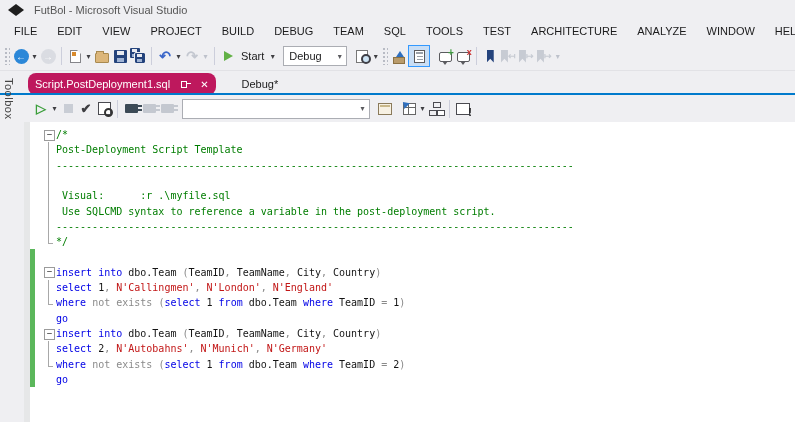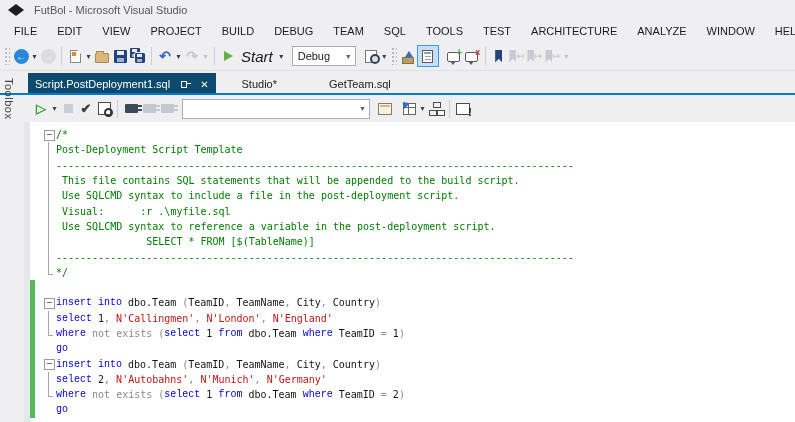--- a/index.html
+++ b/index.html
@@ -42,21 +42,21 @@
   .floppy.small { width:10px; height:10px; }
   .floppy.small::before { width:5px; height:3px; left:2px;}
   .floppy.small::after { width:5px; height:3px; left:2px;}
   .stack { position:relative; width:16px; height:16px;}
   .stack .floppy.small:first-child { position:absolute; left:0; top:0;}
   .stack .floppy.small:last-child { position:absolute; left:5px; top:5px; outline:1px solid #EFEFF2;}
   .glyph { font-size:14px; line-height:1; }
   .undo { color:#3A66C9; font-weight:bold;}
   .redo { color:#C3C7D0; font-weight:bold;}
   .play { width:0; height:0; border-top:5px solid transparent; border-bottom:5px solid transparent; border-left:9px solid #62B146; }
-  .start-label { font-size:15px; color:#1B1B1C; margin:0 4px 0 4px;font-style:italic;}
+  .start-label { font-size:11px; color:#1B1B1C; margin:0 4px 0 4px;}
   .combo { height:20px; background:#fff; border:1px solid #ABADB3; display:flex; align-items:center; font-size:11px; color:#1B1B1C; }
   .combo .val { flex:1; padding:0 5px; }
   .combo .dd { width:13px; text-align:center; font-size:8px; color:#5A5A5E; }
   .findicon { width:12px; height:13px; background:#fff; border:1px solid #777; position:relative;}
   .findicon::after { content:""; position:absolute; right:-4px; bottom:-2px; width:6px; height:6px; border:2px solid #3F3F46; border-radius:50%; background:#CDE3F3;}
   .syncbase { width:12px; height:7px; background:#B99B6B; border:1px solid #8C7142; margin-top:8px; position:relative;}
   .syncbase::after{ content:""; position:absolute; left:2px; top:-7px; width:0; height:0; border-left:4px solid transparent; border-right:4px solid transparent; border-bottom:6px solid #2F6FBE;}
   .sel-box { border:1px solid #3399FF; background:#C9DEF5; width:22px; height:22px; display:flex; align-items:center; justify-content:center;}
   .clipwin { width:11px; height:13px; border:1px solid #5A5A5E; background:#fff; position:relative;}
   .clipwin::before { content:""; position:absolute; top:1px; left:1px; right:1px; height:2px; background:#9AA0A8;}
@@ -66,21 +66,21 @@
   .bubble .plus { position:absolute; right:-3px; top:-5px; color:#3F9B3F; font-size:10px; font-weight:bold; line-height:1;}
   .bubble .ex { position:absolute; right:-3px; top:-5px; color:#C33; font-size:9px; font-weight:bold; line-height:1;}
   .bookmark { width:7px; height:13px; background:#24437C; clip-path:polygon(0 0,100% 0,100% 100%,50% 72%,0 100%);}
   .bookmark.dis { background:#C7CBD3; }
   .barrow { font-size:9px; color:#C7CBD3; font-weight:bold;}
 
   
   .tabrow { height:24px; display:flex; align-items:flex-end; padding-left:28px; position:relative;}
   .tabrow .underline { position:absolute; left:0; right:0; bottom:0; height:2px; background:#007ACC;}
   .tab { height:22px; display:flex; align-items:center; font-size:11px; padding:0 7px; color:#1B1B1C;}
-  .tab.active { background:#0c4a6e; color:#fff; }
+  .tab.active { background:#be185d; color:#fff;border-radius:8px; }
   .tab.active .label { margin-right:10px; }
   .pin-icon { width:12px; height:12px; position:relative; margin-right:8px;}
   .pin-icon::before { content:""; position:absolute; left:1px; top:3px; width:4px; height:5px; border:1px solid #fff;}
   .pin-icon::after { content:""; position:absolute; left:7px; top:5px; width:4px; height:1px; background:#fff;}
   .tab-close { font-size:10px; color:#fff; }
   .tab.inactive { padding:0 26px; }
 
   
   .sqlbar { height:27px; display:flex; align-items:center; padding-left:32px; }
   .exec { font-size:13px; color:#3A9E3A; font-weight:bold; line-height:1;}
@@ -113,21 +113,21 @@
   .code-scroll { flex:1; padding-top:5px; font-family:"DejaVu Sans Mono","Liberation Mono",monospace; font-size:10px; }
   .cline { height:15.3px; display:flex; align-items:center; white-space:pre; }
   .m-change { width:5px; align-self:stretch; }
   .cline.changed .m-change { background:#5BB75B; }
   .m-sel { width:7px; align-self:stretch; }
   .m-outline { width:14px; align-self:stretch; position:relative; }
   .fold-start .m-outline::before { content:"\2212"; position:absolute; left:2px; top:50%; margin-top:-5px; width:9px; height:9px; border:1px solid #9B9B9B; background:#fff; font-size:9px; line-height:7px; text-align:center; color:#333; }
   .fold-mid .m-outline::before { content:""; position:absolute; left:6px; top:0; bottom:0; width:1px; background:#A8A8A8;}
   .fold-end .m-outline::before { content:""; position:absolute; left:6px; top:0; height:60%; width:4px; border-left:1px solid #A8A8A8; border-bottom:1px solid #A8A8A8;}
   .tok-c { color:#007D00; }
-  .tok-k { color:#0000E6;font-family:Liberation Mono, monospace; }
+  .tok-k { color:#0000E6; }
   .tok-s { color:#C21616; }
   .tok-o { color:#8A8A8A; }
   .tok-t { color:#141414; }
 </style>
 </head>
 <body>
 
 <div class="window">
 
   <div class="titlebar">
@@ -243,24 +243,21 @@
   </div>
 
   <div class="tabrow">
     <div class="underline"></div>
     <div class="tab active">
       <span class="label">Script.PostDeployment1.sql</span>
       <span class="pin-icon"></span>
       <span class="tab-close">✕</span>
     </div>
     <div class="tab inactive">
-      <span>Studio*</span>
-    </div>
-    <div class="tab inactive">
-      <span>GetTeam.sql</span>
+      <span>Debug*</span>
     </div>
   </div>
 
   <div class="sqlbar">
     <span class="i">
         <span class="exec">▷</span>
       </span>
     <span class="chev">▾</span>
     <span class="i">
         <span class="stop"></span>
@@ -303,25 +300,23 @@
 
   <div class="editor-zone">
     <div class="chrome-strip">
       <span class="toolbox-tab">Toolbox</span>
     </div>
     <div class="indicator-col"></div>
     <div class="code-scroll" id="code-lines">
         <div class="cline fold-start"><span class="m-change"></span><span class="m-sel"></span><span class="m-outline"></span><span class="tok-c">/*</span></div>
         <div class="cline fold-mid"><span class="m-change"></span><span class="m-sel"></span><span class="m-outline"></span><span class="tok-c">Post-Deployment Script Template</span></div>
         <div class="cline fold-mid"><span class="m-change"></span><span class="m-sel"></span><span class="m-outline"></span><span class="tok-c">--------------------------------------------------------------------------------------</span></div>
-        <div class="cline fold-mid"><span class="m-change"></span><span class="m-sel"></span><span class="m-outline"></span><span class="tok-c"> This file contains SQL statements that will be appended to the build script.</span></div>
-        <div class="cline fold-mid"><span class="m-change"></span><span class="m-sel"></span><span class="m-outline"></span><span class="tok-c"> Use SQLCMD syntax to include a file in the post-deployment script.</span></div>
+        <div class="cline fold-mid"><span class="m-change"></span><span class="m-sel"></span><span class="m-outline"></span></div>
         <div class="cline fold-mid"><span class="m-change"></span><span class="m-sel"></span><span class="m-outline"></span><span class="tok-c"> Visual:      :r .\myfile.sql</span></div>
         <div class="cline fold-mid"><span class="m-change"></span><span class="m-sel"></span><span class="m-outline"></span><span class="tok-c"> Use SQLCMD syntax to reference a variable in the post-deployment script.</span></div>
-        <div class="cline fold-mid"><span class="m-change"></span><span class="m-sel"></span><span class="m-outline"></span><span class="tok-c">               SELECT * FROM [$(TableName)]</span></div>
         <div class="cline fold-mid"><span class="m-change"></span><span class="m-sel"></span><span class="m-outline"></span><span class="tok-c">--------------------------------------------------------------------------------------</span></div>
         <div class="cline fold-end"><span class="m-change"></span><span class="m-sel"></span><span class="m-outline"></span><span class="tok-c">*/</span></div>
         <div class="cline fold-none changed"><span class="m-change"></span><span class="m-sel"></span><span class="m-outline"></span></div>
         <div class="cline fold-start changed"><span class="m-change"></span><span class="m-sel"></span><span class="m-outline"></span><span class="tok-k">insert into</span><span class="tok-t"> dbo.Team </span><span class="tok-o">(</span><span class="tok-t">TeamID</span><span class="tok-o">, </span><span class="tok-t">TeamName</span><span class="tok-o">, </span><span class="tok-t">City</span><span class="tok-o">, </span><span class="tok-t">Country</span><span class="tok-o">)</span></div>
         <div class="cline fold-mid changed"><span class="m-change"></span><span class="m-sel"></span><span class="m-outline"></span><span class="tok-k">select</span><span class="tok-t"> 1</span><span class="tok-o">, </span><span class="tok-s">N'Callingmen'</span><span class="tok-o">, </span><span class="tok-s">N'London'</span><span class="tok-o">, </span><span class="tok-s">N'England'</span></div>
         <div class="cline fold-end changed"><span class="m-change"></span><span class="m-sel"></span><span class="m-outline"></span><span class="tok-k">where</span><span class="tok-t"> </span><span class="tok-o">not exists </span><span class="tok-o">(</span><span class="tok-k">select</span><span class="tok-t"> 1 </span><span class="tok-k">from</span><span class="tok-t"> dbo.Team </span><span class="tok-k">where</span><span class="tok-t"> TeamID </span><span class="tok-o">= </span><span class="tok-t">1</span><span class="tok-o">)</span></div>
         <div class="cline fold-none changed"><span class="m-change"></span><span class="m-sel"></span><span class="m-outline"></span><span class="tok-k">go</span></div>
         <div class="cline fold-start changed"><span class="m-change"></span><span class="m-sel"></span><span class="m-outline"></span><span class="tok-k">insert into</span><span class="tok-t"> dbo.Team </span><span class="tok-o">(</span><span class="tok-t">TeamID</span><span class="tok-o">, </span><span class="tok-t">TeamName</span><span class="tok-o">, </span><span class="tok-t">City</span><span class="tok-o">, </span><span class="tok-t">Country</span><span class="tok-o">)</span></div>
         <div class="cline fold-mid changed"><span class="m-change"></span><span class="m-sel"></span><span class="m-outline"></span><span class="tok-k">select</span><span class="tok-t"> 2</span><span class="tok-o">, </span><span class="tok-s">N'Autobahns'</span><span class="tok-o">, </span><span class="tok-s">N'Munich'</span><span class="tok-o">, </span><span class="tok-s">N'Germany'</span></div>
         <div class="cline fold-end changed"><span class="m-change"></span><span class="m-sel"></span><span class="m-outline"></span><span class="tok-k">where</span><span class="tok-t"> </span><span class="tok-o">not exists </span><span class="tok-o">(</span><span class="tok-k">select</span><span class="tok-t"> 1 </span><span class="tok-k">from</span><span class="tok-t"> dbo.Team </span><span class="tok-k">where</span><span class="tok-t"> TeamID </span><span class="tok-o">= </span><span class="tok-t">2</span><span class="tok-o">)</span></div>

